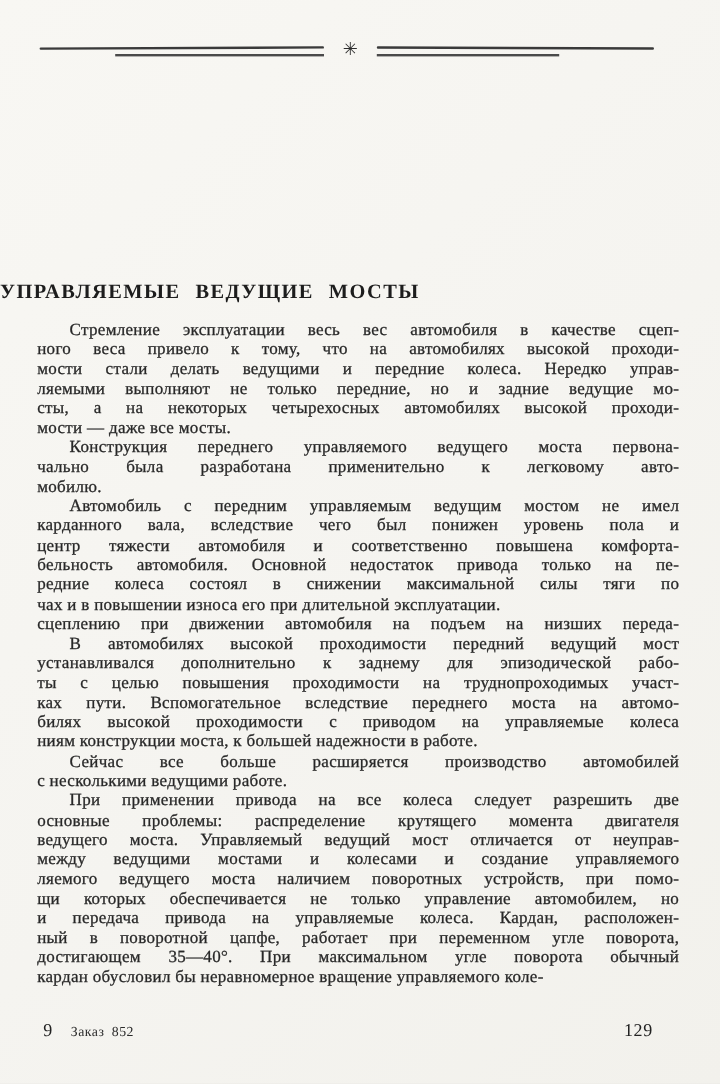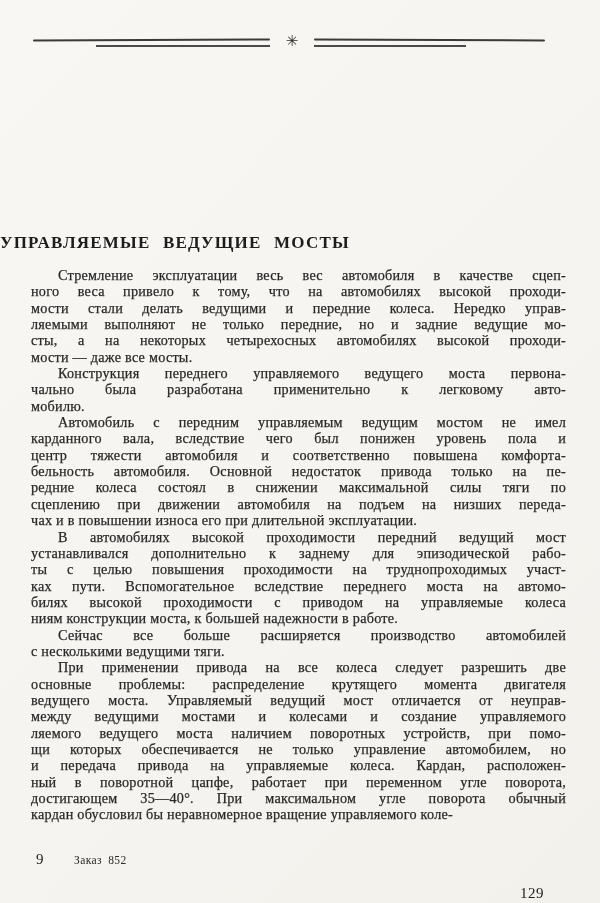--- a/index.html
+++ b/index.html
@@ -57,26 +57,26 @@
   .line.first { text-indent: 27px; }
   .line.last  { text-align-last: left; }
 
   
   .footer { position: absolute; left: 0; top: 851px; width: 600px; height: 22px; }
   .sig {
     position: absolute; left: 36px; top: 0;
     font-size: 15px; color: #222;
   }
   .order {
-    position: absolute; left: 74px; top: 3px;
+    position: absolute; left: 59px; top: 3px;
     font-size: 11.5px; letter-spacing: 0.4px; word-spacing: 3px; color: #2a2a2a;
   }
   .pagenum {
     position: absolute; left: 520px; top: 0;
-    font-size: 15px; letter-spacing: 0.5px; color: #222; margin-top: 34px;
+    font-size: 15px; letter-spacing: 0.5px; color: #222;
   }
 </style>
 </head>
 <body>
 
 <div class="page">
 
   <div class="ornament">
     <div class="rule rule-l1"></div>
     <div class="rule rule-l2"></div>
@@ -100,34 +100,34 @@
         <div class="line first">Конструкция переднего управляемого ведущего моста первона-</div>
         <div class="line">чально была разработана применительно к легковому авто-</div>
         <div class="line last">мобилю.</div>
       </div>
       <div>
         <div class="line first">Автомобиль с передним управляемым ведущим мостом не имел</div>
         <div class="line">карданного вала, вследствие чего был понижен уровень пола и</div>
         <div class="line">центр тяжести автомобиля и соответственно повышена комфорта-</div>
         <div class="line">бельность автомобиля. Основной недостаток привода только на пе-</div>
         <div class="line">редние колеса состоял в снижении максимальной силы тяги по</div>
+        <div class="line last">чах и в повышении износа его при длительной эксплуатации.</div>
         <div class="line">сцеплению при движении автомобиля на подъем на низших переда-</div>
-        <div class="line last">чах и в повышении износа его при длительной эксплуатации.</div>
       </div>
       <div>
         <div class="line first">В автомобилях высокой проходимости передний ведущий мост</div>
         <div class="line">устанавливался дополнительно к заднему для эпизодической рабо-</div>
         <div class="line">ты с целью повышения проходимости на труднопроходимых участ-</div>
         <div class="line">ках пути. Вспомогательное вследствие переднего моста на автомо-</div>
         <div class="line">билях высокой проходимости с приводом на управляемые колеса</div>
         <div class="line last">ниям конструкции моста, к большей надежности в работе.</div>
       </div>
       <div>
         <div class="line first">Сейчас все больше расширяется производство автомобилей</div>
-        <div class="line last">с несколькими ведущими тяги.</div>
+        <div class="line last">с несколькими ведущими работе.</div>
       </div>
       <div>
         <div class="line first">При применении привода на все колеса следует разрешить две</div>
         <div class="line">основные проблемы: распределение крутящего момента двигателя</div>
         <div class="line">ведущего моста. Управляемый ведущий мост отличается от неуправ-</div>
         <div class="line">между ведущими мостами и колесами и создание управляемого</div>
         <div class="line">ляемого ведущего моста наличием поворотных устройств, при помо-</div>
         <div class="line">щи которых обеспечивается не только управление автомобилем, но</div>
         <div class="line">и передача привода на управляемые колеса. Кардан, расположен-</div>
         <div class="line">ный в поворотной цапфе, работает при переменном угле поворота,</div>

